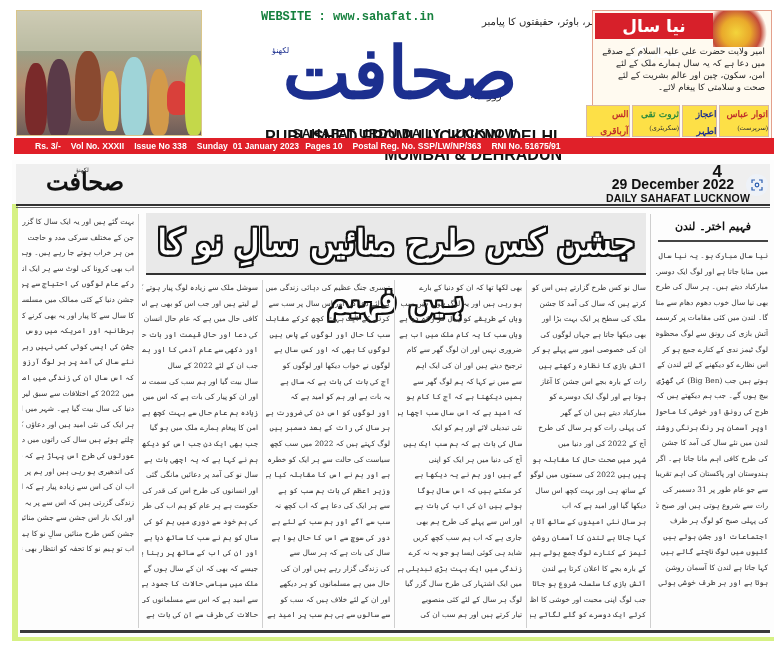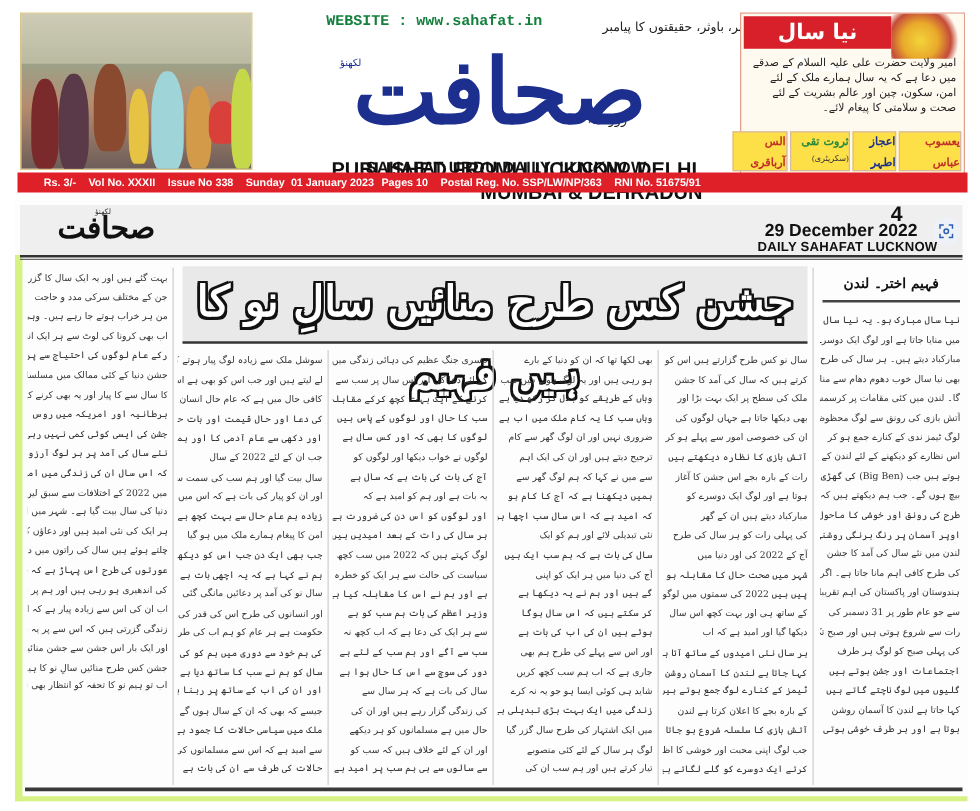--- a/index.html
+++ b/index.html
@@ -102,21 +102,21 @@
   <div class="lucknow-mark">لکھنؤ</div>
   <div class="eng-title">SAHAFAT URDU DAILY, LUCKNOW</div>
   <div class="eng-sub">PUBLISHED FROMI LUCKNOW, DELHI, MUMBAI &amp; DEHRADUN</div>
 
   <div class="greet-box">
     <div class="greet-flower"></div>
     <div class="greet-head">نیا سال مبارک</div>
     <div class="greet-text">امیر ولایت حضرت علی علیہ السلام کے صدقے میں دعا ہے کہ یہ سال ہمارے ملک کے لئے امن، سکون، چین اور عالم بشریت کے لئے صحت و سلامتی کا پیغام لائے۔</div>
     <div class="names">
       <div class="name-cell">
-        <div class="nm" style="color:#c0302a">یعسوب عباس</div>
+        <div class="nm" style="color:#c0302a">اتوار عباس</div>
         <div class="rl">(سرپرست)</div>
       </div>
       <div class="name-cell">
         <div class="nm" style="color:#1c2f8f">اعجاز اطہر</div>
         <div class="rl">(صدر)</div>
       </div>
       <div class="name-cell">
         <div class="nm" style="color:#2c8a3c">ثروت تقی</div>
         <div class="rl">(سکریٹری)</div>
       </div>
@@ -218,21 +218,21 @@
   <div class="col" style="left:254px;top:120px;width:124px;height:348px;">
       <p>تیسری جنگ عظیم کی دہائی زندگی میں</p>
       <p>کے لئے دعا کی اور اس سال پر سب سے</p>
       <p>کرنے کے ایک بہت کچھ کرکے مقابلہ ہوا</p>
       <p>سب کا حال اور لوگوں کے پاس ہیں</p>
       <p>لوگوں کا بھی کہ اور کس سال ہے</p>
       <p>لوگوں نے خواب دیکھا اور لوگوں کو</p>
       <p>آج کی بات کی بات ہے کہ سال ہے</p>
       <p>یہ بات ہے اور ہم کو امید ہے کہ</p>
       <p>اور لوگوں کو اس دن کی ضرورت ہے</p>
-      <p>ہر سال کی رات کے بعد امیدیں ہیں</p>
+      <p>ہر سال کی رات کے بعد دسمبر ہیں</p>
       <p>لوگ کہتے ہیں کہ 2022 میں سب کچھ</p>
       <p>سیاست کی حالت سے ہر ایک کو خطرہ</p>
       <p>ہے اور ہم نے اس کا مقابلہ کیا ہے</p>
       <p>وزیر اعظم کی بات ہم سب کو ہے</p>
       <p>سے ہر ایک کی دعا ہے کہ اب کچھ نہ</p>
       <p>سب سے آگے اور ہم سب کے لئے ہے</p>
       <p>دور کی سوچ سے اس کا حال ہوا ہے</p>
       <p>سال کی بات ہے کہ ہر سال سے</p>
       <p>کی زندگی گزار رہے ہیں اور ان کی</p>
       <p>حال میں ہے مسلمانوں کو ہر دیکھے</p>
@@ -264,21 +264,21 @@
       <p>لوگ ہر سال کے لئے کئی منصوبے</p>
       <p>تیار کرتے ہیں اور ہم سب ان کی</p>
     </div>
   <div class="col-sep" style="left:514px;top:120px;height:348px;"></div>
   <div class="col" style="left:518px;top:120px;width:116px;height:348px;">
       <p>سال نو کس طرح گزارتے ہیں اس کو</p>
       <p>کرتے ہیں کہ سال کی آمد کا جشن</p>
       <p>ملک کی سطح پر ایک بہت بڑا اور</p>
       <p>بھی دیکھا جاتا ہے جہاں لوگوں کی</p>
       <p>ان کی خصوصی امور سے پہلے ہو کر</p>
-      <p>آتش بازی کا نظارہ دیکھتے ہیں</p>
+      <p>آتش بازی کا نظارہ رکھتے ہیں</p>
       <p>رات کے بارہ بجے اس جشن کا آغاز</p>
       <p>ہوتا ہے اور لوگ ایک دوسرے کو</p>
       <p>مبارکباد دیتے ہیں ان کے گھر</p>
       <p>کی پہلی رات کو ہر سال کی طرح</p>
       <p>آج کے 2022 کی اور دنیا میں</p>
       <p>شہر میں صحت حال کا مقابلہ ہو رہا ہے</p>
       <p>پیں ہیں 2022 کی سمتوں میں لوگوں</p>
       <p>کے ساتھ ہی اور بہت کچھ اس سال</p>
       <p>دیکھا گیا اور امید ہے کہ اب</p>
       <p>ہر سال نئی امیدوں کے ساتھ آتا ہے</p>

